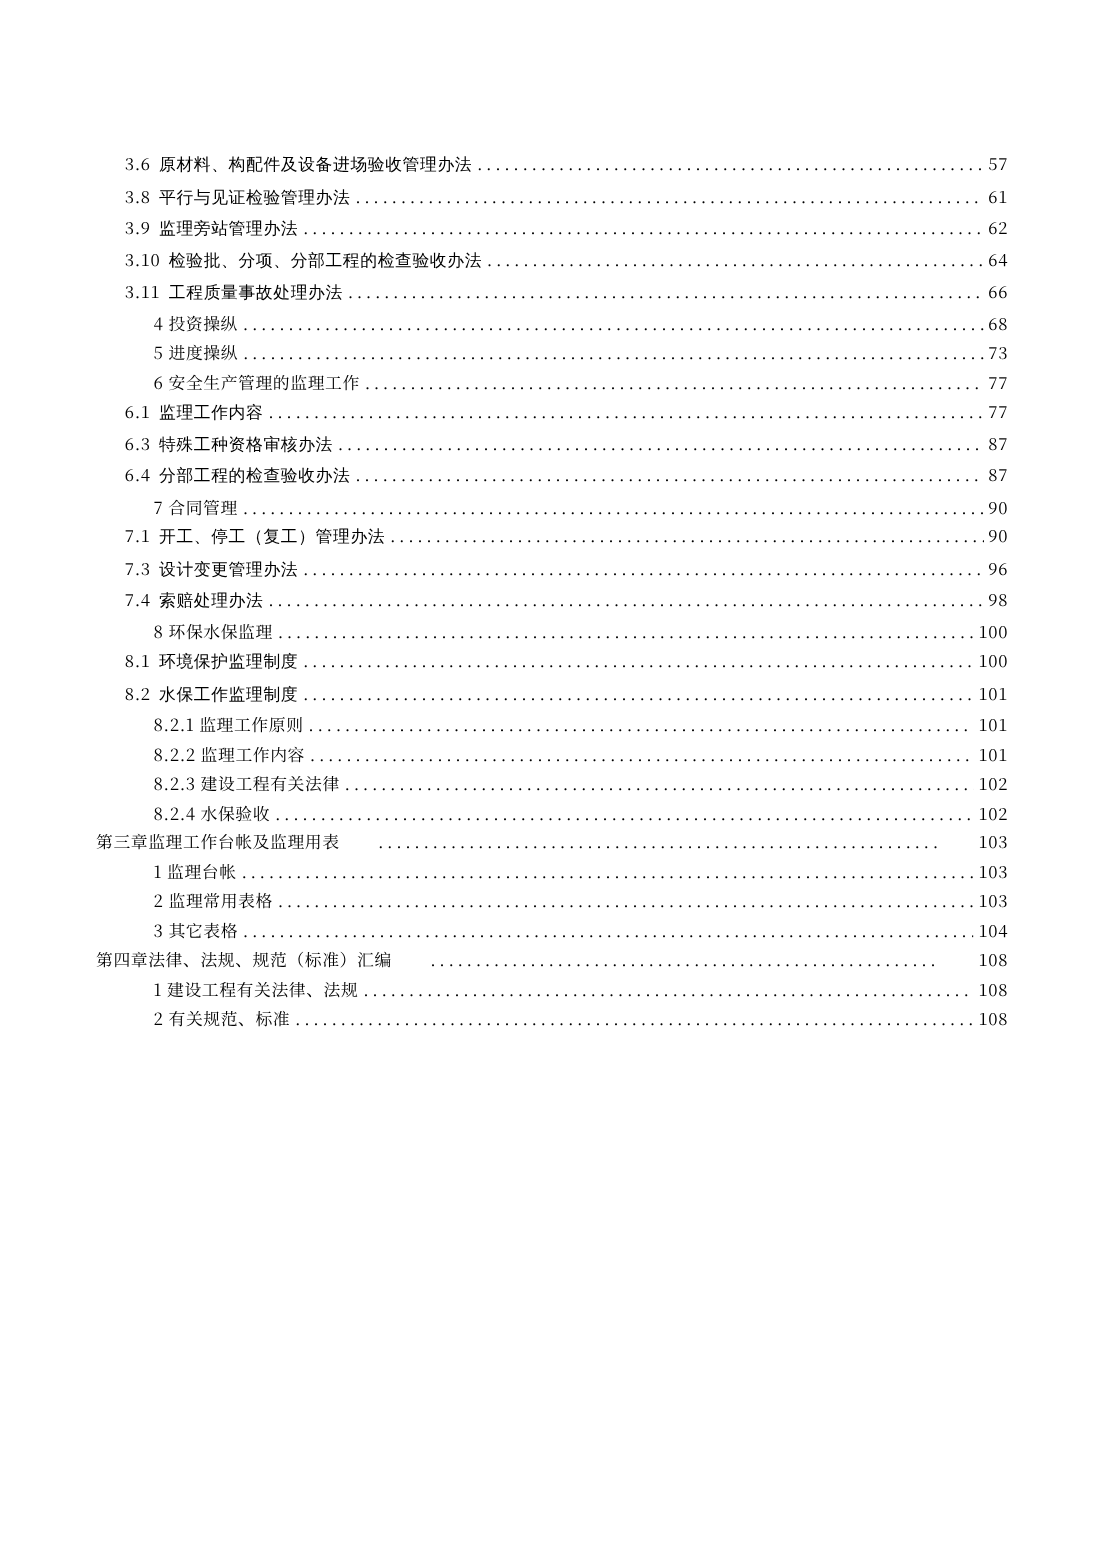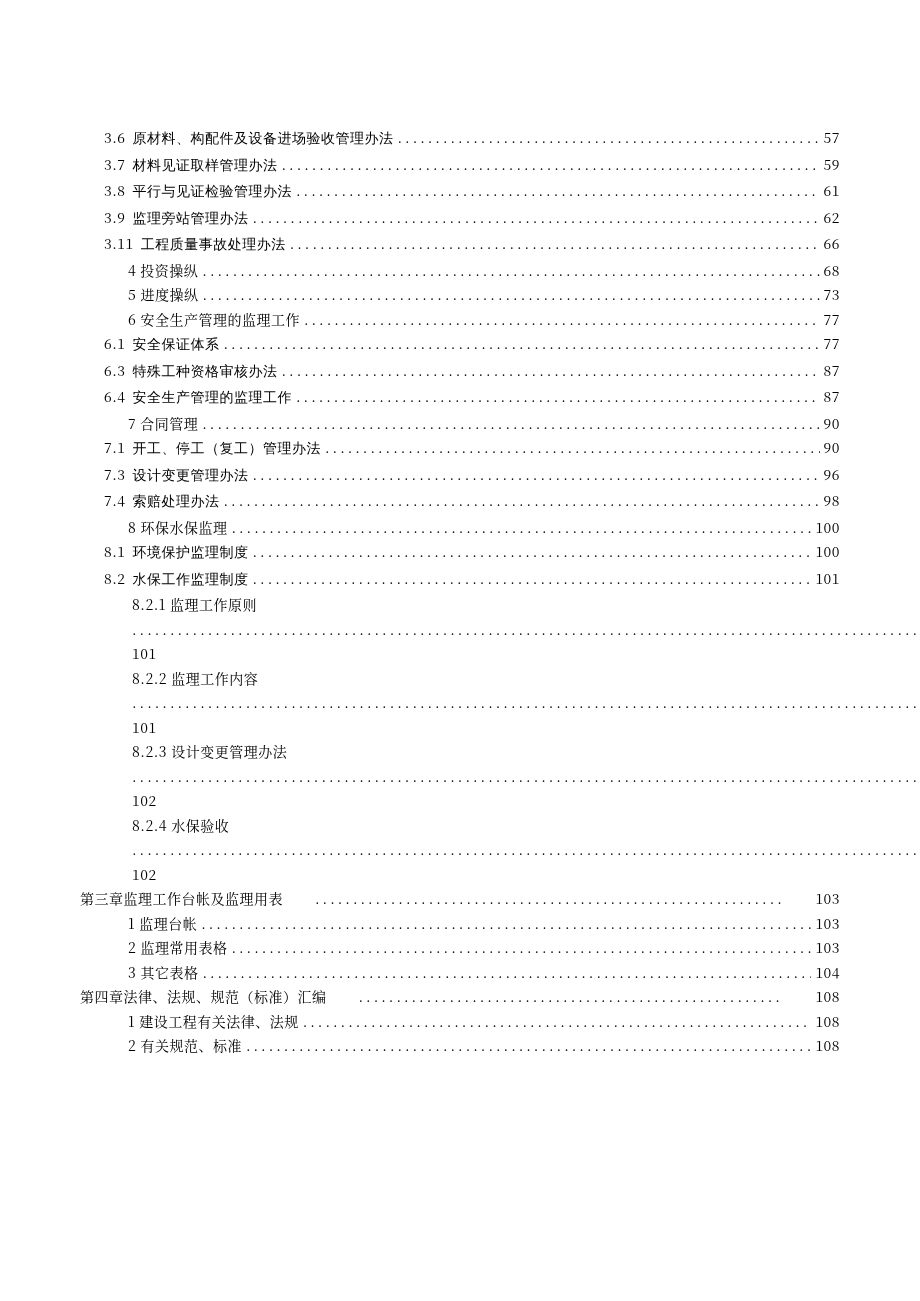--- a/index.html
+++ b/index.html
@@ -43,52 +43,52 @@
     content: "..................................................................................................................................................................................";
     display: block;
   }
   .toc-page {
     display: inline-block;
   }
   
   .ind0 { padding-left: 0; gap: 28px; }
   .ind1 { padding-left: 24px; }
   .ind2 { padding-left: 48px; }
-  .ind3 { padding-left: 48px; flex-direction: column; }
+  .ind3 { padding-left: 48px; }
 </style>
 </head>
 <body>
 
 <div class="page">
   <div id="toc">
       <div class="toc-line ind1">
         <span class="toc-num">3.6</span>
         <span class="toc-title">原材料、构配件及设备进场验收管理办法</span>
         <span class="leader"></span>
         <span class="toc-page">57</span>
       </div>
       <div class="toc-line ind1">
-        <span class="toc-num">3.7</span>
-        <span class="toc-title">材料见证取样管理办法</span>
-        <span class="leader"></span>
-        <span class="toc-page">59</span>
-      </div>
-      <div class="toc-line ind1">
         <span class="toc-num">3.8</span>
         <span class="toc-title">平行与见证检验管理办法</span>
         <span class="leader"></span>
         <span class="toc-page">61</span>
       </div>
       <div class="toc-line ind1">
         <span class="toc-num">3.9</span>
         <span class="toc-title">监理旁站管理办法</span>
         <span class="leader"></span>
         <span class="toc-page">62</span>
       </div>
       <div class="toc-line ind1">
+        <span class="toc-num">3.10</span>
+        <span class="toc-title">检验批、分项、分部工程的检查验收办法</span>
+        <span class="leader"></span>
+        <span class="toc-page">64</span>
+      </div>
+      <div class="toc-line ind1">
         <span class="toc-num">3.11</span>
         <span class="toc-title">工程质量事故处理办法</span>
         <span class="leader"></span>
         <span class="toc-page">66</span>
       </div>
       <div class="toc-line ind2">
         <span class="">4 投资操纵</span>
         <span class="leader"></span>
         <span class="toc-page">68</span>
       </div>
@@ -97,33 +97,33 @@
         <span class="leader"></span>
         <span class="toc-page">73</span>
       </div>
       <div class="toc-line ind2">
         <span class="">6 安全生产管理的监理工作</span>
         <span class="leader"></span>
         <span class="toc-page">77</span>
       </div>
       <div class="toc-line ind1">
         <span class="toc-num">6.1</span>
-        <span class="toc-title">安全保证体系</span>
+        <span class="toc-title">监理工作内容</span>
         <span class="leader"></span>
         <span class="toc-page">77</span>
       </div>
       <div class="toc-line ind1">
         <span class="toc-num">6.3</span>
         <span class="toc-title">特殊工种资格审核办法</span>
         <span class="leader"></span>
         <span class="toc-page">87</span>
       </div>
       <div class="toc-line ind1">
         <span class="toc-num">6.4</span>
-        <span class="toc-title">安全生产管理的监理工作</span>
+        <span class="toc-title">分部工程的检查验收办法</span>
         <span class="leader"></span>
         <span class="toc-page">87</span>
       </div>
       <div class="toc-line ind2">
         <span class="">7 合同管理</span>
         <span class="leader"></span>
         <span class="toc-page">90</span>
       </div>
       <div class="toc-line ind1">
         <span class="toc-num">7.1</span>
@@ -164,21 +164,21 @@
         <span class="">8.2.1 监理工作原则</span>
         <span class="leader"></span>
         <span class="toc-page">101</span>
       </div>
       <div class="toc-line ind3">
         <span class="">8.2.2 监理工作内容</span>
         <span class="leader"></span>
         <span class="toc-page">101</span>
       </div>
       <div class="toc-line ind3">
-        <span class="">8.2.3 设计变更管理办法</span>
+        <span class="">8.2.3 建设工程有关法律</span>
         <span class="leader"></span>
         <span class="toc-page">102</span>
       </div>
       <div class="toc-line ind3">
         <span class="">8.2.4 水保验收</span>
         <span class="leader"></span>
         <span class="toc-page">102</span>
       </div>
       <div class="toc-line ind0">
         <span class="">第三章监理工作台帐及监理用表</span>

